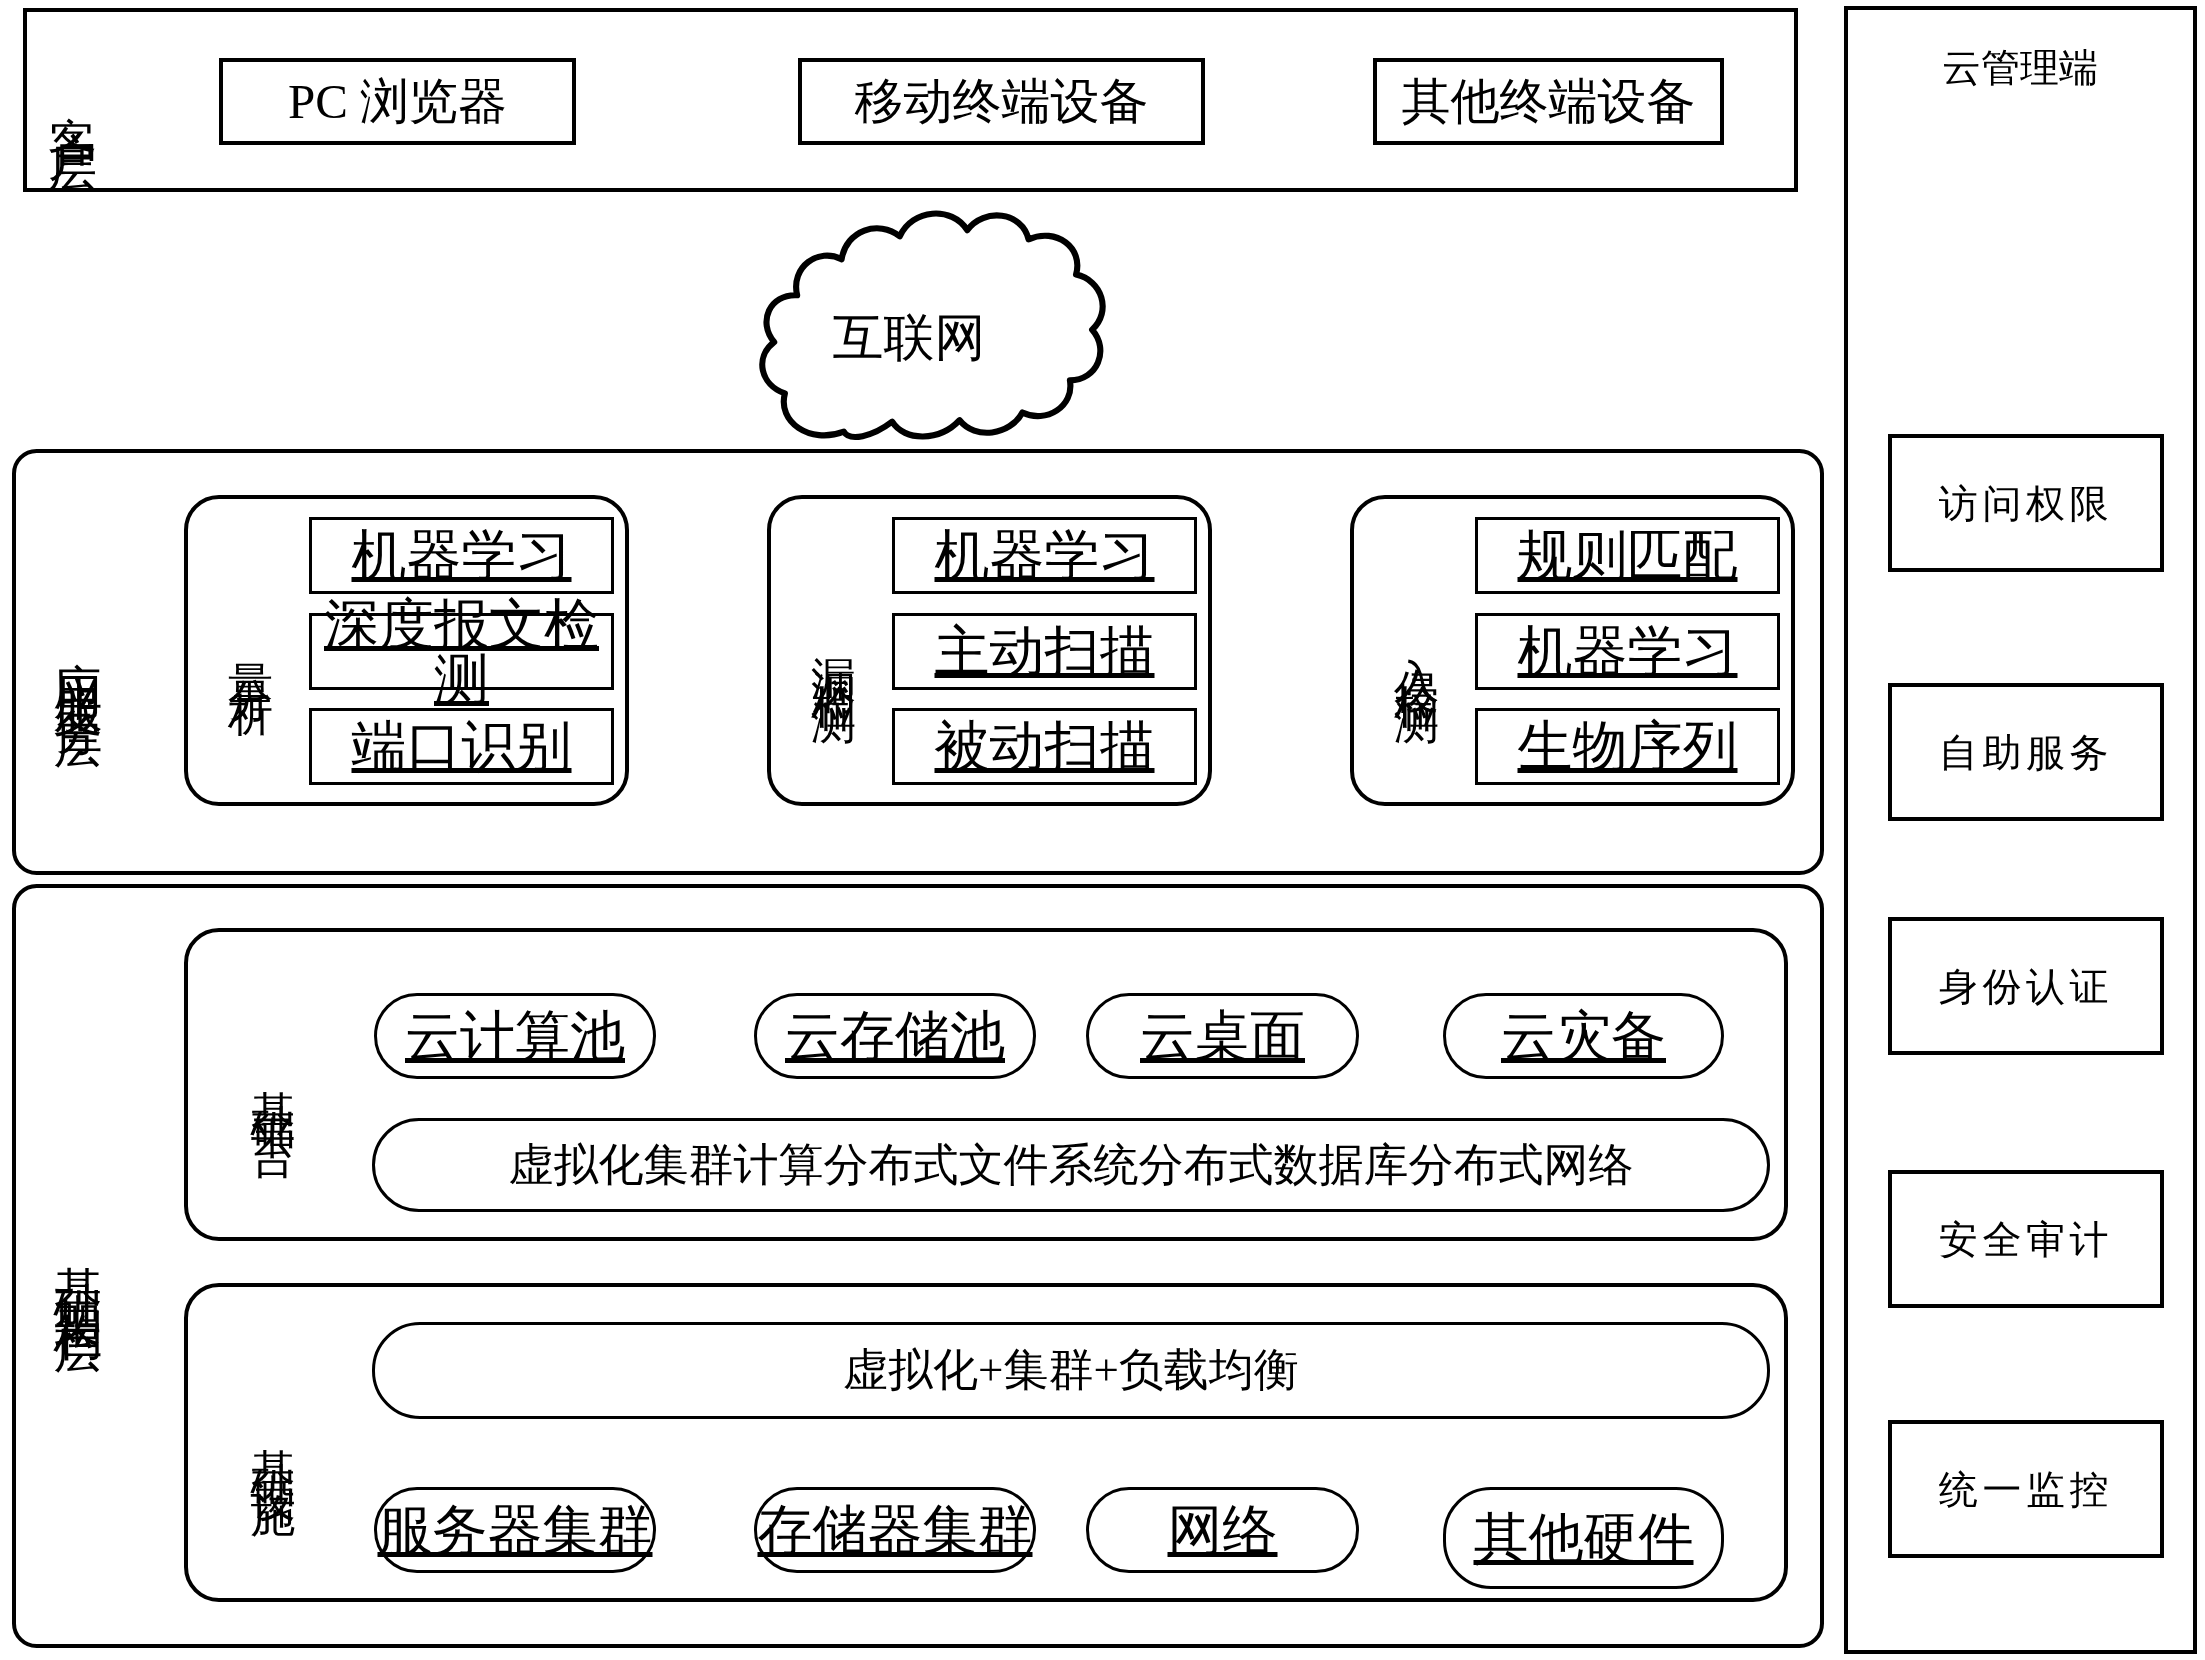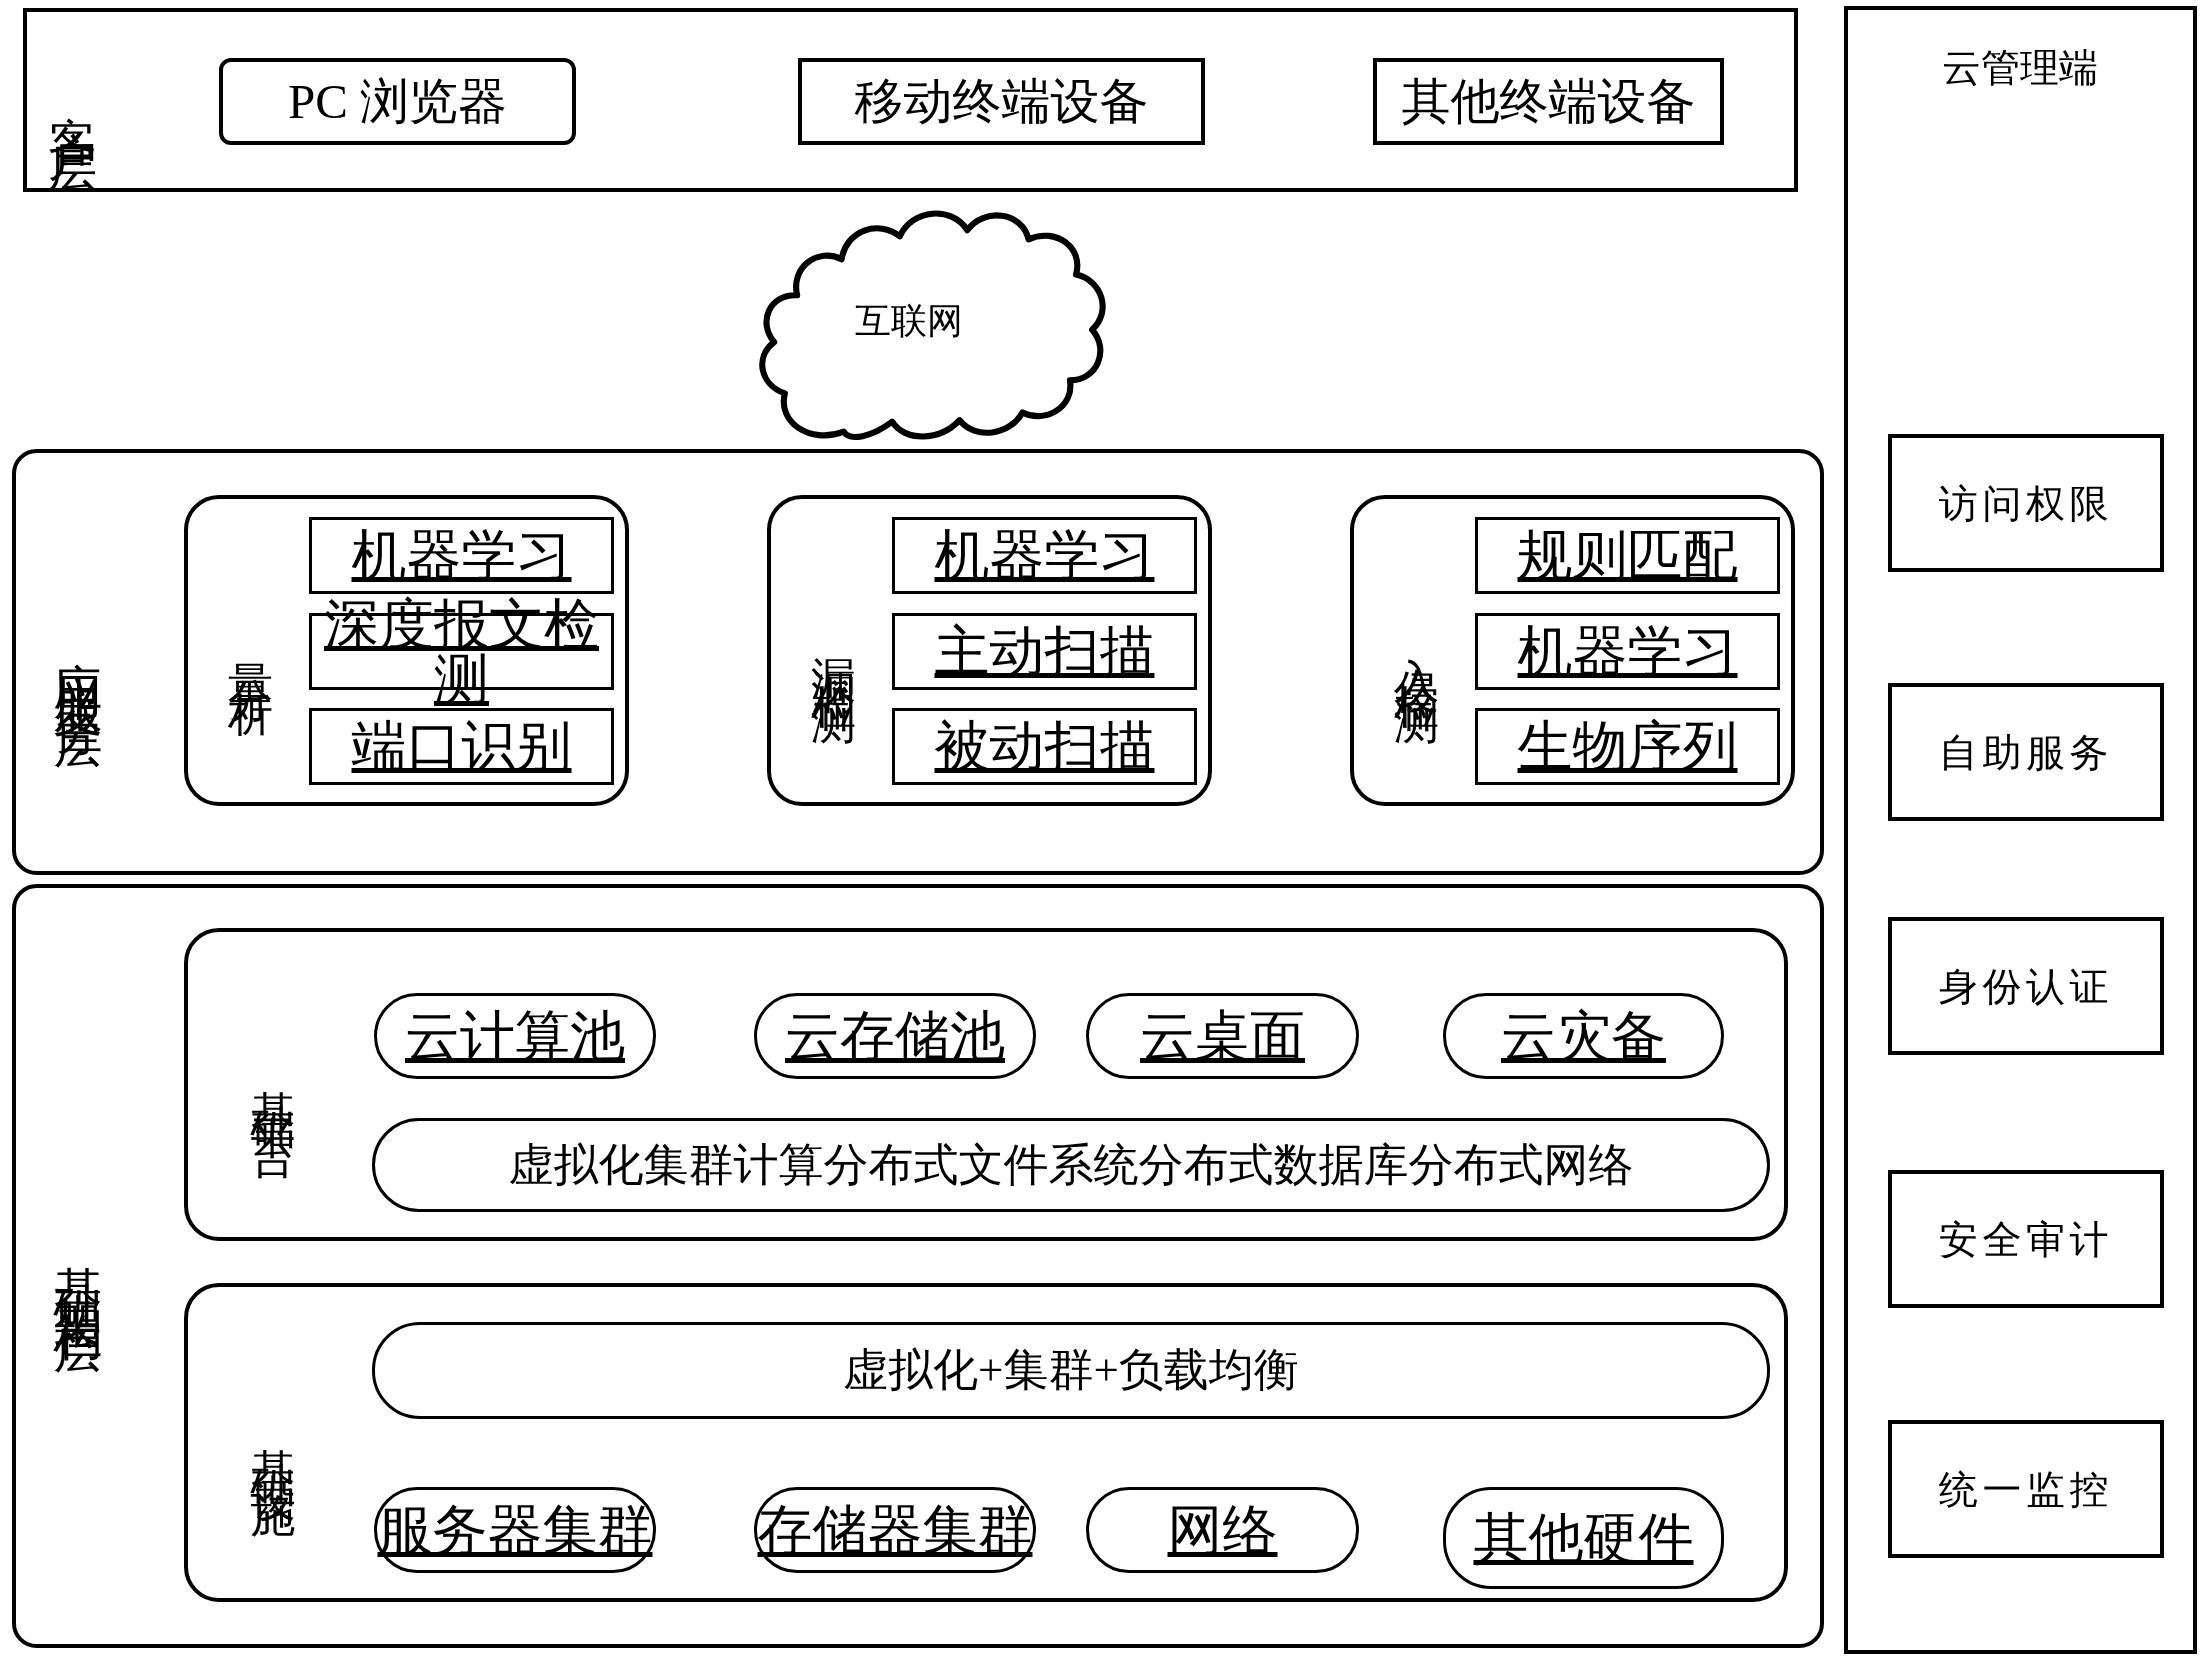--- a/index.html
+++ b/index.html
@@ -33,21 +33,21 @@
   .ls6{letter-spacing:4.6px;}
   svg{display:block;}
 </style>
 </head>
 <body>
 
 <div class="stage">
 
   <div class="abs box" style="left:23px;top:7.7px;width:1775px;height:184px;"></div>
   <div class="abs vlabel f64" style="left:40px;top:17px;width:66px;height:166px;">客户层</div>
-  <div class="abs box f64" style="left:219px;top:58px;width:357px;height:87px;border-radius:12px;">PC 浏览器</div>
+  <div class="abs box f64" style="left:219px;top:58px;width:357px;height:87px;">PC 浏览器</div>
   <div class="abs box f64" style="left:798px;top:58px;width:407px;height:87px;">移动终端设备</div>
   <div class="abs box f64" style="left:1373px;top:58px;width:351px;height:87px;">其他终端设备</div>
 
   <div class="abs" style="left:748px;top:175px;width:368px;height:285px;">
     <svg width="368" height="285" viewBox="0 0 480 372">
       <path d="M 125 335
                C 80 352 38 322 48 285
                C 16 274 8 238 34 218
                C 12 192 28 155 64 157
                C 55 120 92 94 122 110
@@ -56,21 +56,21 @@
                C 308 42 358 48 366 84
                C 402 68 438 95 428 130
                C 462 137 475 178 449 202
                C 472 228 456 268 420 268
                C 426 302 389 325 358 310
                C 342 340 296 346 276 320
                C 250 348 204 348 188 322
                C 162 342 132 348 125 335 Z" fill="#ffffff" stroke="#000000" stroke-width="8" stroke-linejoin="round"></path>
     </svg>
   </div>
-  <div class="abs hlabel" style="left:771px;top:275px;width:276px;height:92px;font-size:36px;">互联网</div>
+  <div class="abs hlabel" style="left:771px;top:292px;width:276px;height:92px;font-size:51px;">互联网</div>
 
   <div class="abs box biground" style="left:11.5px;top:449px;width:1812px;height:426px;"></div>
   <div class="abs vlabel f64" style="left:44px;top:460px;width:69px;height:403px;">应用服务层</div>
 
   <div class="abs box rounded" style="left:184px;top:495px;width:445px;height:311px;">
     <div class="abs vlabel f58" style="left:20px;top:0;width:84px;height:302px;">量分析</div>
     <div class="abs box thin f56" style="left:121px;top:18.4px;width:305px;height:77px;">机器学习</div>
     <div class="abs box thin f56" style="left:121px;top:114px;width:305px;height:77px;">深度报文检测</div>
     <div class="abs box thin f56" style="left:121px;top:209px;width:305px;height:77px;">端口识别</div>
   </div>

